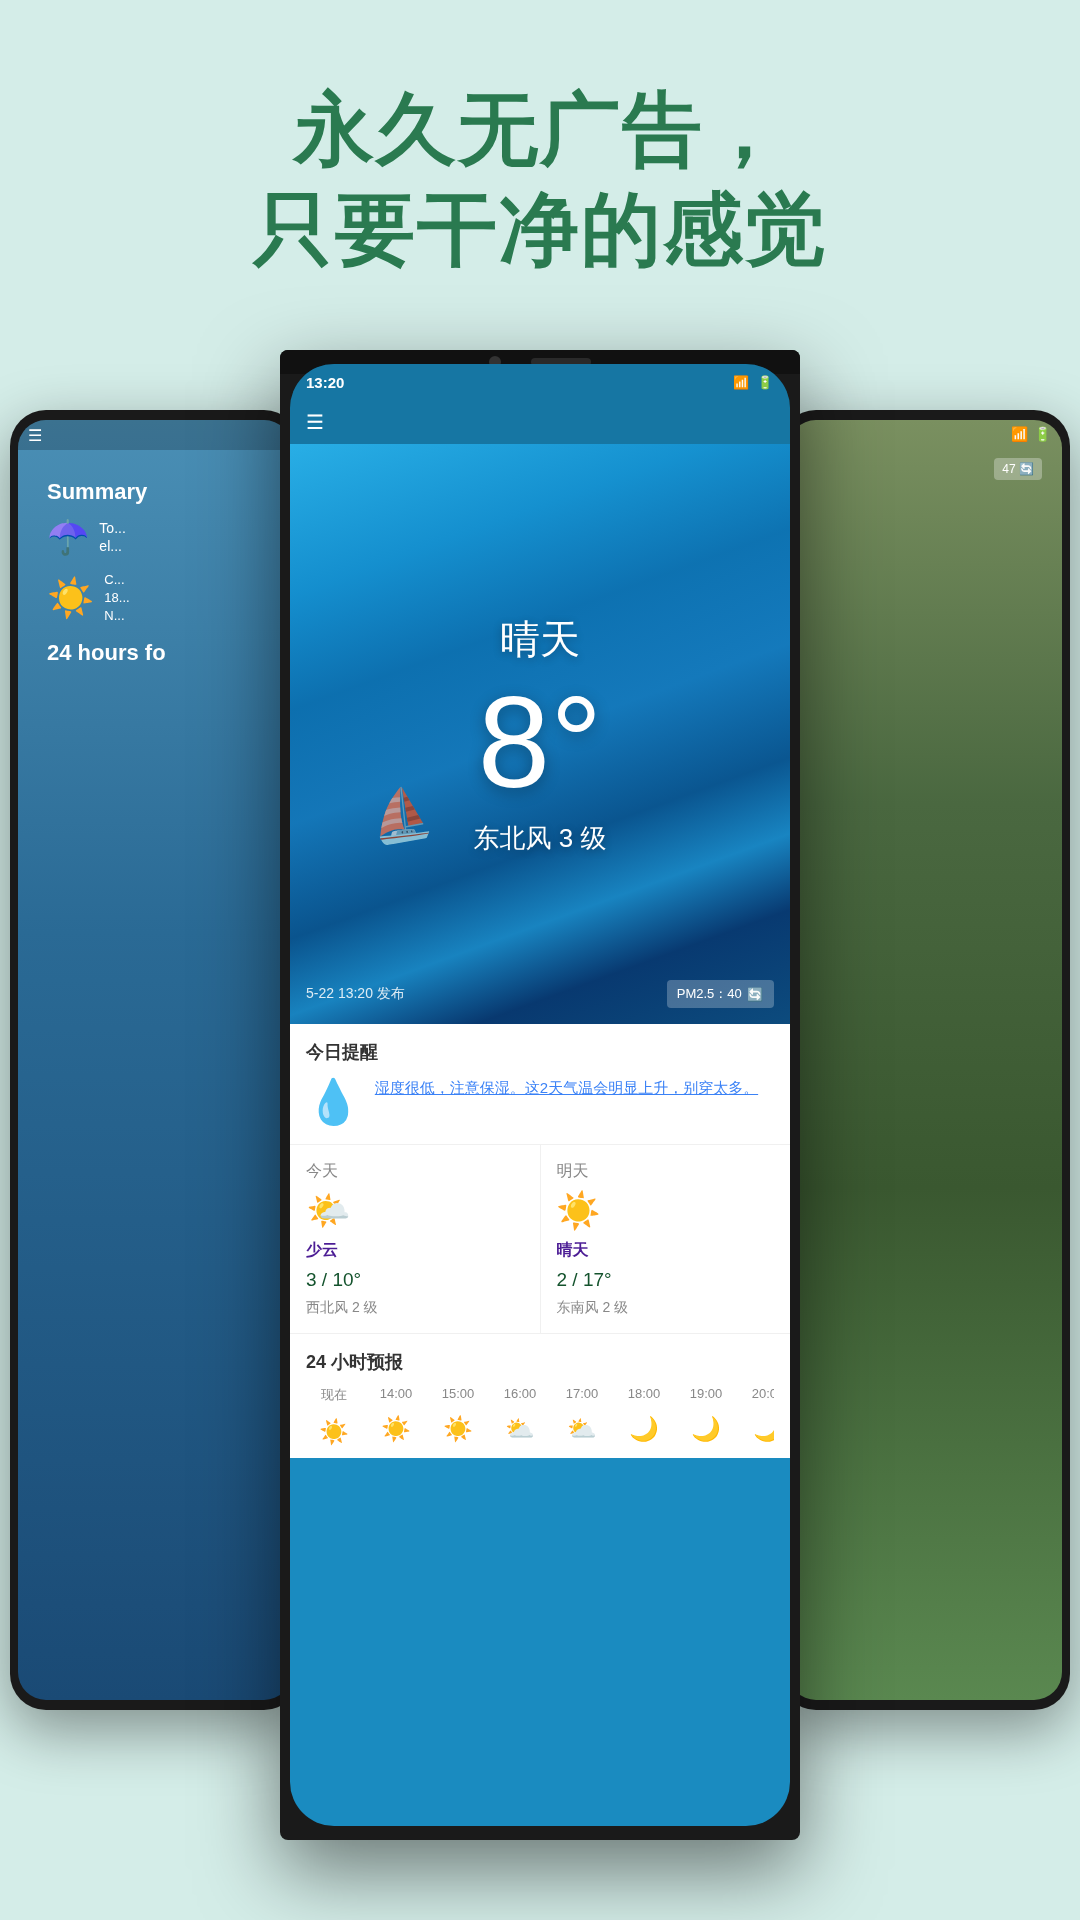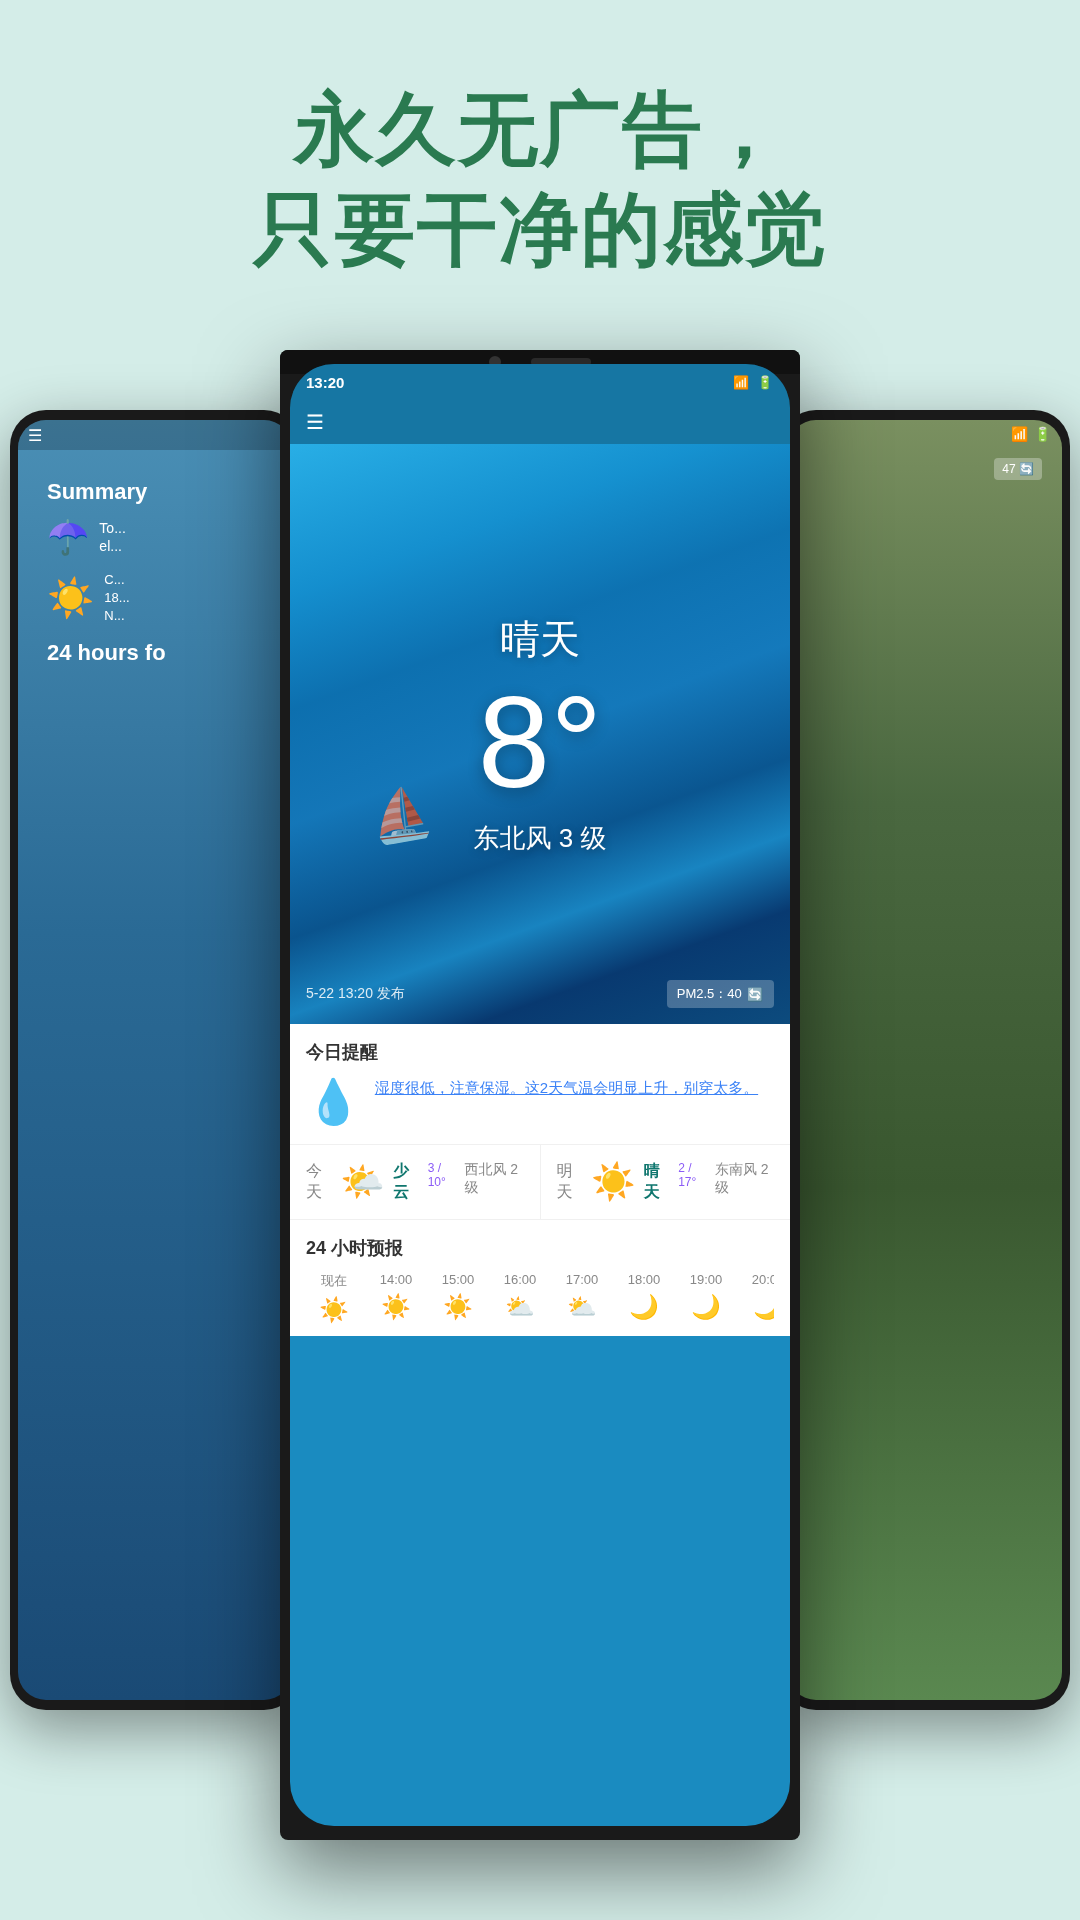--- a/index.html
+++ b/index.html
@@ -372,46 +372,46 @@
     
     .forecast-row {
       display: flex;
       border-bottom: 1px solid #f0f0f0;
     }
 
     .forecast-item {
       flex: 1;
       padding: 16px;
       display: flex;
-      flex-direction: row;
+      flex-direction: column;
       gap: 8px;
     }
 
     .forecast-item:first-child {
       border-right: 1px solid #f0f0f0;
     }
 
     .forecast-day {
       color: #888;
       font-size: 16px;
     }
 
     .forecast-icon {
       font-size: 36px;
     }
 
     .forecast-condition {
-      color: #0f766e;
+      color: #4c1d95;
       font-size: 16px;
       font-weight: bold;
     }
 
     .forecast-temp {
-      color: #8b5cf6;
-      font-size: 12px;
+      color: #14532d;
+      font-size: 19px;
     }
 
     .forecast-wind {
       color: #888;
       font-size: 14px;
     }
 
     
     .hours-section {
       padding: 16px 16px 12px;
@@ -427,21 +427,21 @@
     .hours-row {
       display: flex;
       gap: 6px;
       overflow: hidden;
     }
 
     .hour-item {
       display: flex;
       flex-direction: column;
       align-items: center;
-      gap: 6px;
+      gap: 14px;
       min-width: 56px;
     }
 
     .hour-label {
       color: #888;
       font-size: 13px;
     }
 
     .hour-icon {
       font-size: 24px;

